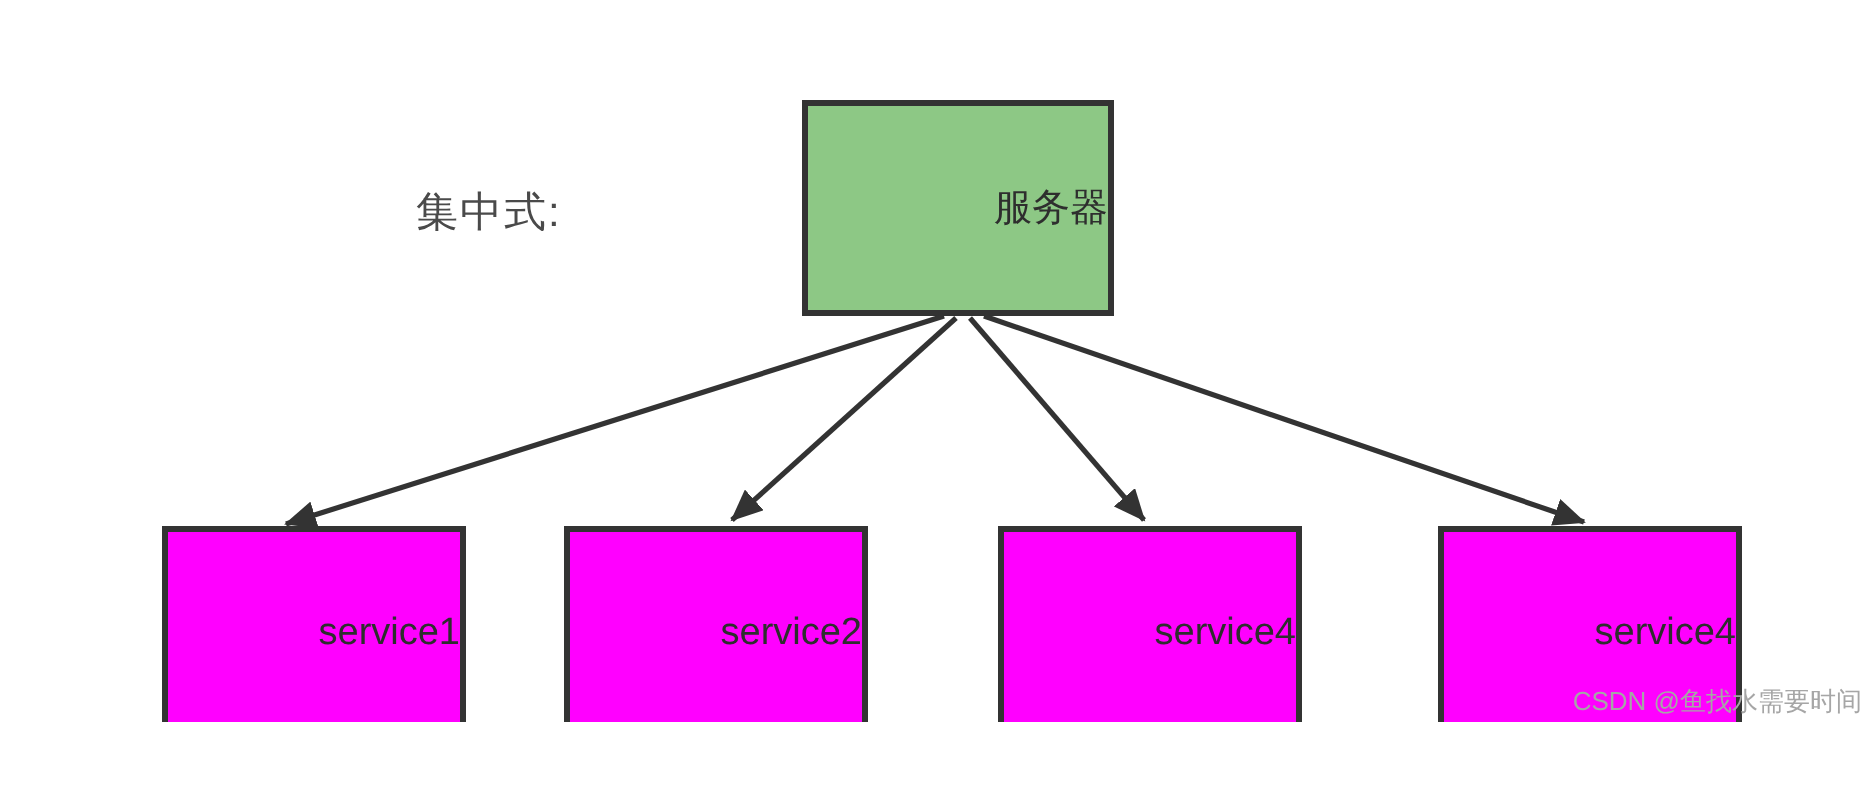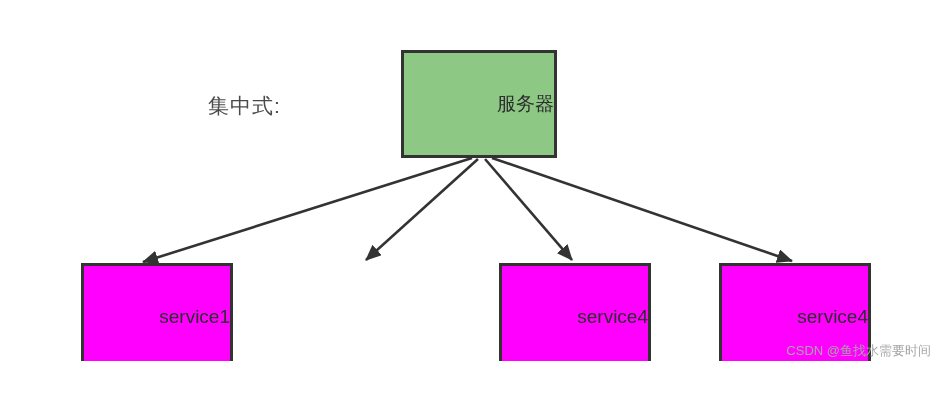--- a/index.html
+++ b/index.html
@@ -104,20 +104,23 @@
     <line x1="472" y1="158" x2="143" y2="262" marker-end="url(#ah)"></line>
     <line x1="478" y1="159" x2="366" y2="260" marker-end="url(#ah)"></line>
     <line x1="485" y1="159" x2="572" y2="260" marker-end="url(#ah)"></line>
     <line x1="492" y1="158" x2="792" y2="261" marker-end="url(#ah)"></line>
   </svg>
 
   <div class="node service-node svc-1">
     <span>service1</span>
   </div>
 
+  <div class="node service-node svc-2">
+    <span>service2</span>
+  </div>
 
   <div class="node service-node svc-3">
     <span>service4</span>
   </div>
 
   <div class="node service-node svc-4">
     <span>service4</span>
   </div>
 
   <div class="watermark">CSDN @鱼找水需要时间</div>

